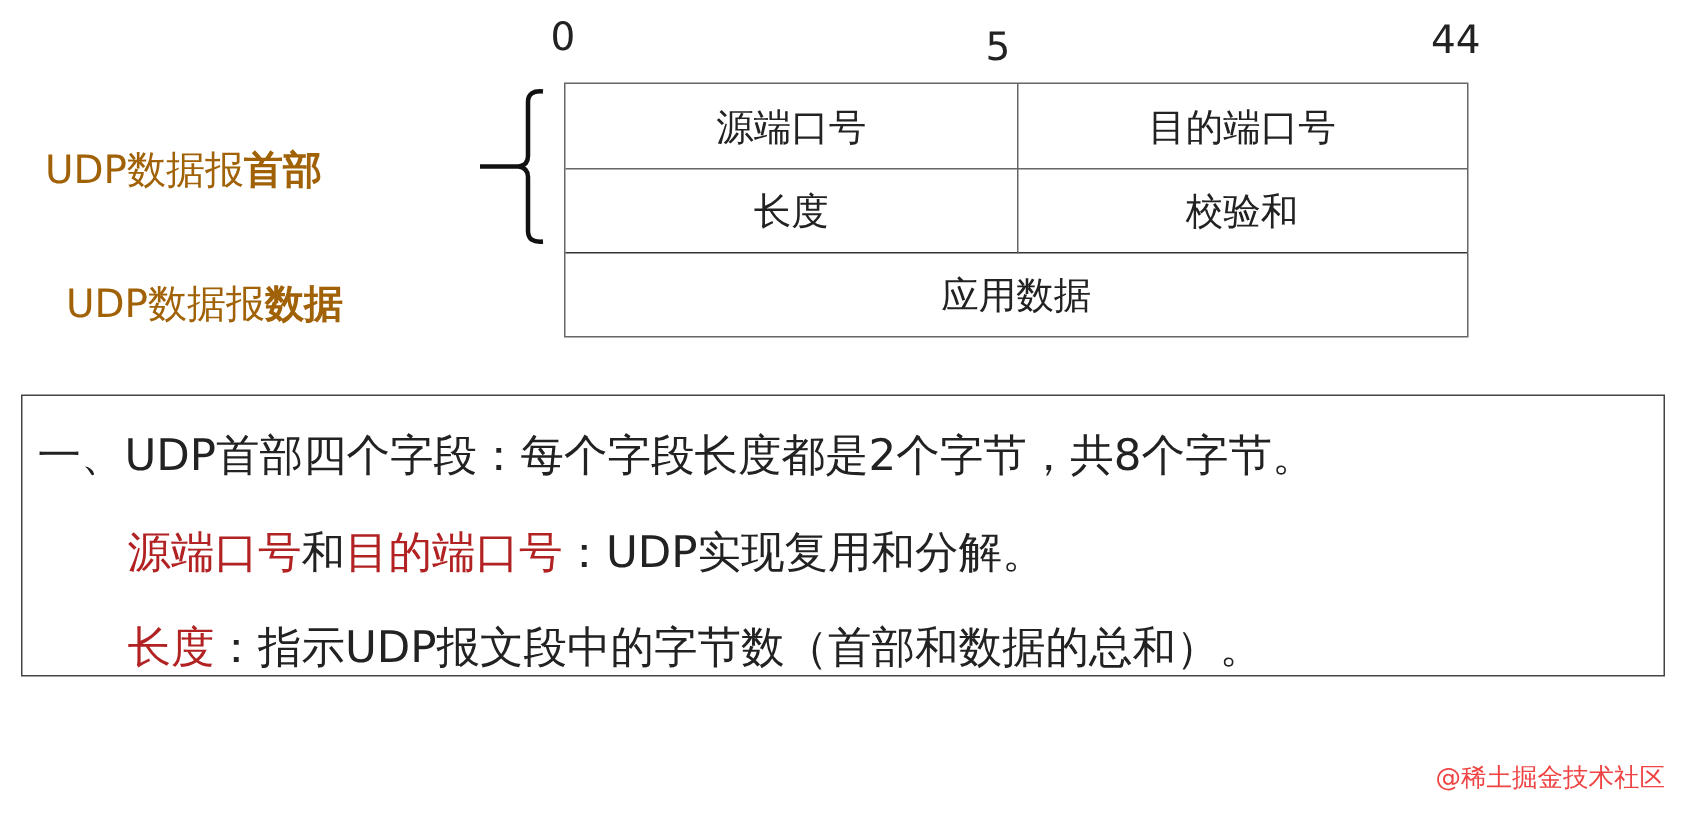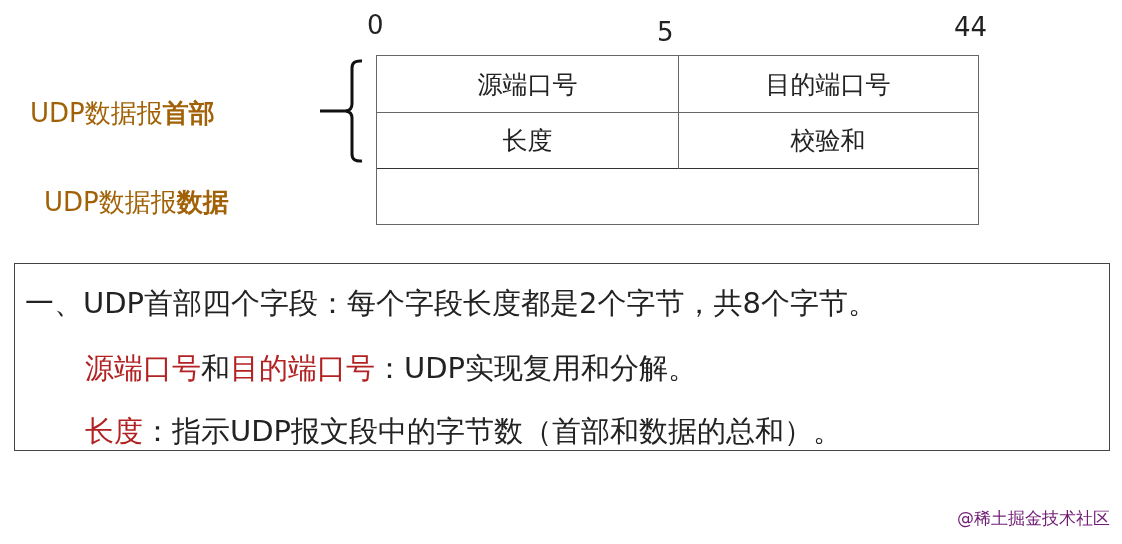--- a/index.html
+++ b/index.html
@@ -12,21 +12,21 @@
     .grid { left: 376px; top: 55px; width: 603px; height: 170px;
             border: 1.5px solid #666; box-sizing: border-box; }
     .cell { position: absolute; display: flex; align-items: center; justify-content: center;
             font-size: 25px; color: #222; box-sizing: border-box; }
     .hline { position: absolute; left: 0; right: 0; height: 0; border-top: 1.5px solid #666; }
     .vline { position: absolute; top: 0; width: 0; border-left: 1.5px solid #666; }
     .box { left: 14px; top: 263px; width: 1096px; height: 188px;
            border: 1.5px solid #444; box-sizing: border-box; }
     .line { position: absolute; font-size: 29px; color: #222; white-space: nowrap; }
     .red { color: #b22222; }
-    .watermark { right: 12px; bottom: 14px; font-size: 17px; color: #701a75; }
+    .watermark { right: 12px; bottom: 14px; font-size: 17px; color: #ef4444; }
   </style>
 </head>
 <body>
 
 <div class="abs bit" style="left:367px; top:10px;">0</div>
 <div class="abs bit" style="left:657px; top:17px;">5</div>
 <div class="abs bit" style="left:954px; top:12px;">44</div>
 
 <div class="abs side-label" style="left:30px; top:96px;">
   <span>UDP数据报</span><b>首部</b>
@@ -42,20 +42,21 @@
 
 <div class="abs grid">
   <div class="hline" style="top:56px;"></div>
   <div class="hline" style="top:112px; border-top-color:#333;"></div>
   <div class="vline" style="left:301px; height:113px;"></div>
 
   <div class="cell" style="left:0; top:0; width:301px; height:56px;">源端口号</div>
   <div class="cell" style="left:301px; top:0; width:300px; height:56px;">目的端口号</div>
   <div class="cell" style="left:0; top:56px; width:301px; height:56px;">长度</div>
   <div class="cell" style="left:301px; top:56px; width:300px; height:56px;">校验和</div>
+  <div class="cell" style="left:0; top:112px; width:601px; height:56px;">应用数据</div>
 </div>
 
 <div class="abs box">
   <div class="line" style="left:10px; top:20px;">一、UDP首部四个字段：每个字段长度都是2个字节，共8个字节。</div>
   <div class="line" style="left:70px; top:85px;">
     <span class="red">源端口号</span><span>和</span><span class="red">目的端口号</span><span>：UDP实现复用和分解。</span>
   </div>
   <div class="line" style="left:70px; top:148px;">
     <span class="red">长度</span><span>：指示UDP报文段中的字节数（首部和数据的总和）。</span>
   </div>

